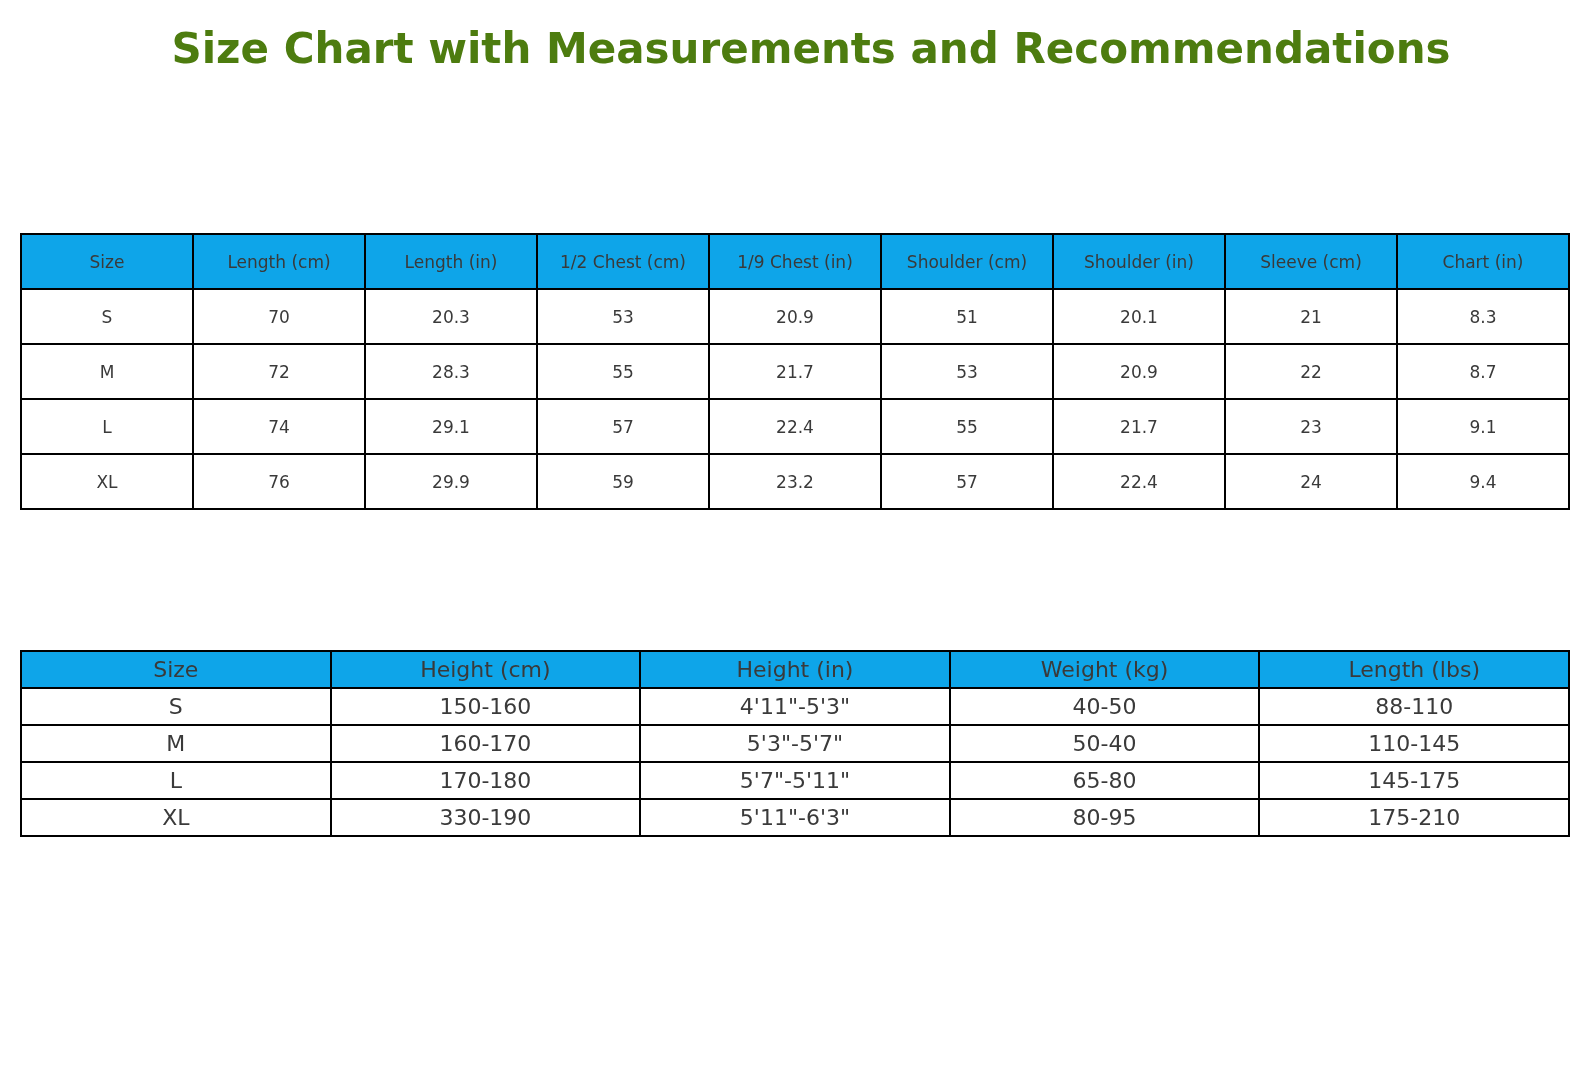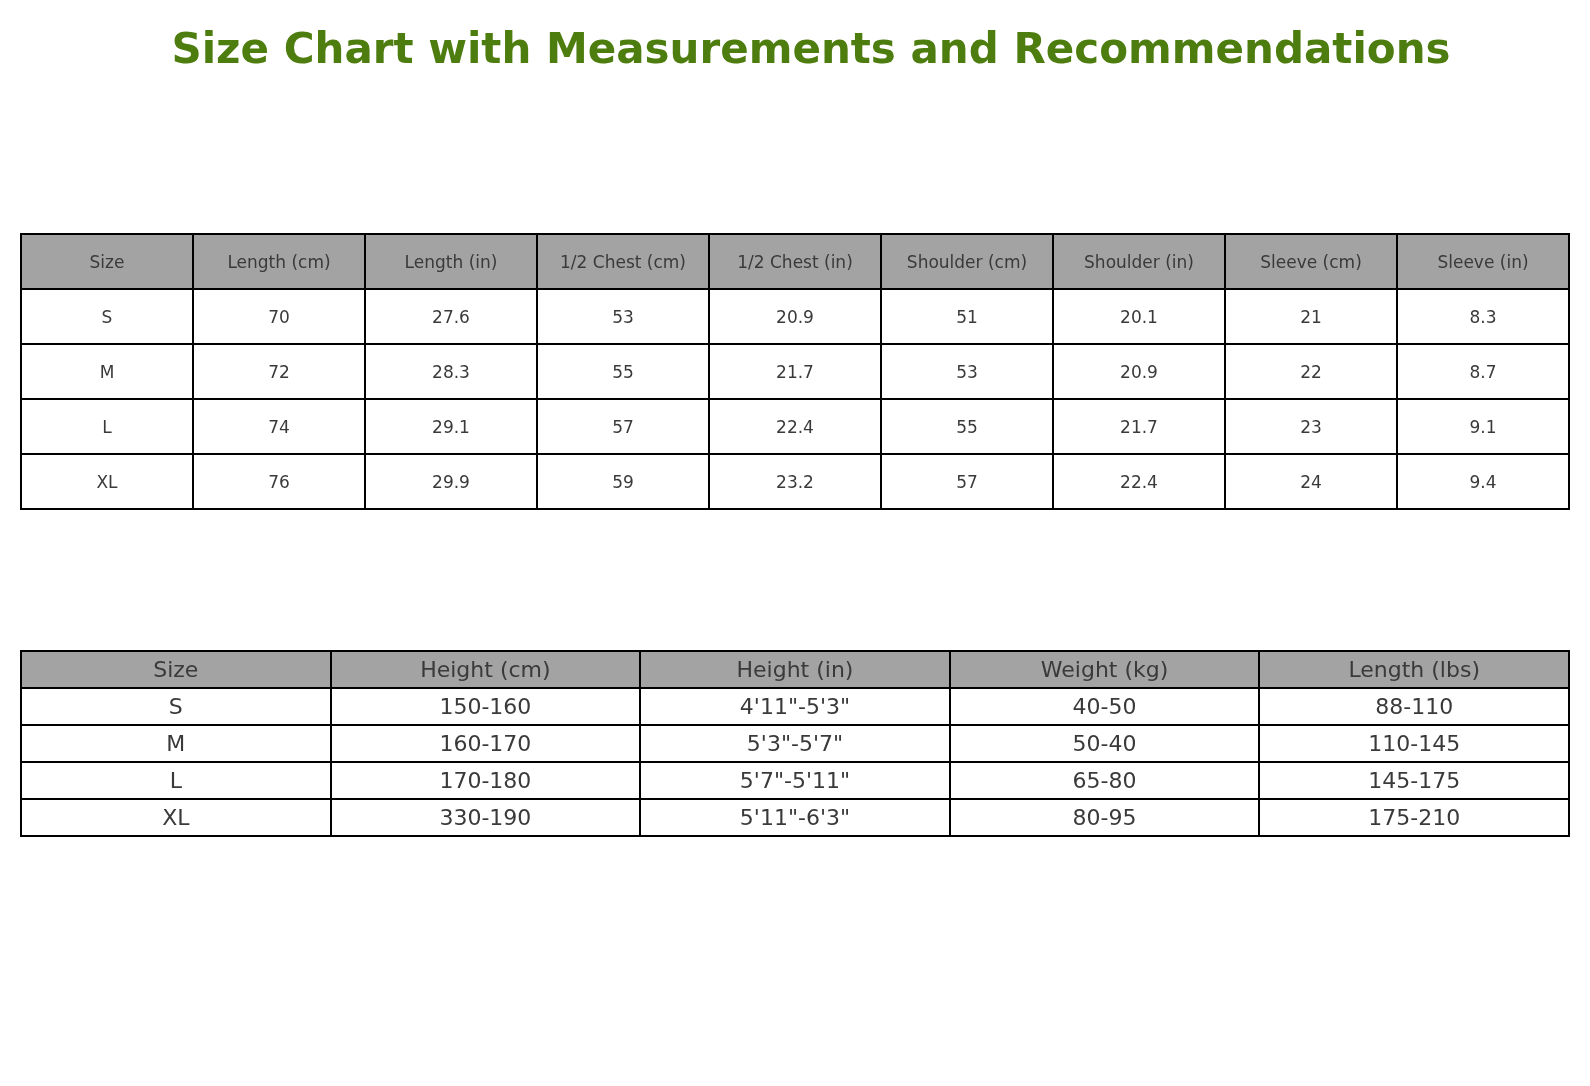--- a/index.html
+++ b/index.html
@@ -37,21 +37,21 @@
   .tbl th, .tbl td {
     border: 2px solid #000000;
     padding: 0;
     font-weight: normal;
     text-align: center;
     vertical-align: middle;
     overflow: hidden;
     white-space: nowrap;
   }
   .tbl th {
-    background: #a3a3a3;
+    background: #0ea5e9;
   }
   .tbl td {
     background: #ffffff;
   }
   .t1 { top: 233px; font-size: 17px; }
   .t1 tr { height: 55px; }
   .t2 { top: 650px; font-size: 22px; }
   .t2 tr { height: 37px; }
 </style>
 </head>
@@ -59,32 +59,32 @@
 
 <h1 class="title">Size Chart with Measurements and Recommendations</h1>
 
 <table class="tbl t1">
     <thead>
       <tr>
         <th>Size</th>
         <th>Length (cm)</th>
         <th>Length (in)</th>
         <th>1/2 Chest (cm)</th>
-        <th>1/2 Chest (in)</th>
+        <th>1/9 Chest (in)</th>
         <th>Shoulder (cm)</th>
         <th>Shoulder (in)</th>
         <th>Sleeve (cm)</th>
-        <th>Sleeve (in)</th>
+        <th>Chart (in)</th>
       </tr>
     </thead>
     <tbody>
       <tr>
         <td>S</td>
         <td>70</td>
-        <td>27.6</td>
+        <td>20.3</td>
         <td>53</td>
         <td>20.9</td>
         <td>51</td>
         <td>20.1</td>
         <td>21</td>
         <td>8.3</td>
       </tr>
       <tr>
         <td>M</td>
         <td>72</td>

